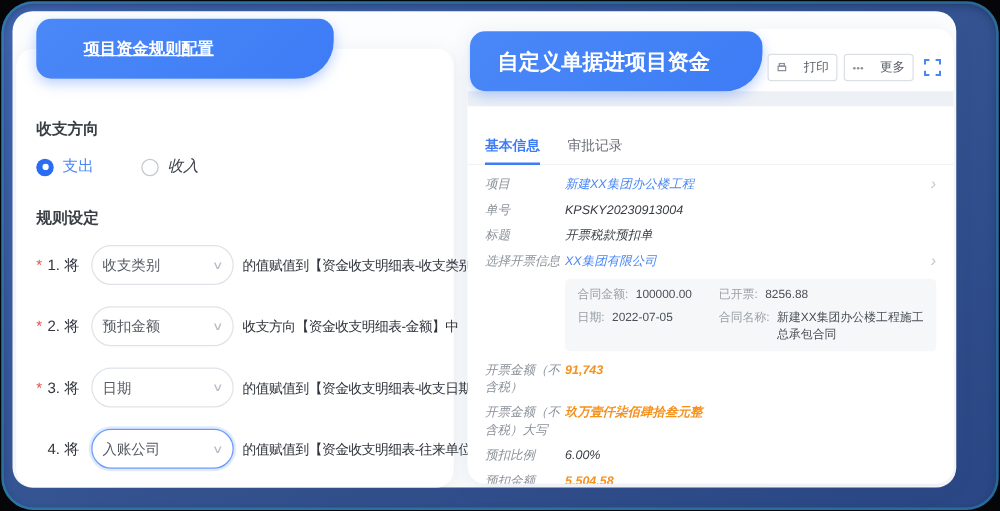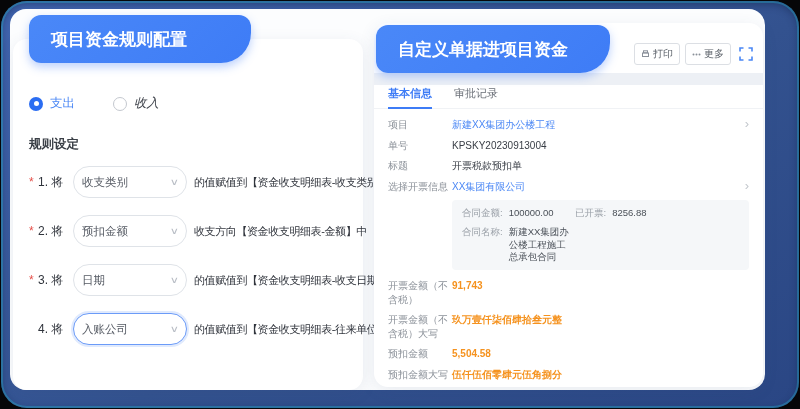--- a/index.html
+++ b/index.html
@@ -8,21 +8,21 @@
     background:linear-gradient(150deg,#4165b0 0%,#33528f 55%,#2a4684 100%);
     box-shadow:inset 0 0 0 2px rgba(44,205,224,.30), inset 0 3px 8px rgba(10,25,60,.45);}
   .inner{position:absolute;left:9px;top:8px;right:34px;bottom:18px;background:#fcfdfe;border-radius:16px;}
 
   .card{position:absolute;background:#fff;border-radius:14px;box-shadow:0 4px 16px rgba(60,80,120,.10);}
   .left-card{left:3px;top:30px;width:350px;bottom:0;}
   .right-card{left:364px;top:14px;width:389px;bottom:3px;overflow:hidden;}
 
   .tag{position:absolute;background:linear-gradient(135deg,#4a88f8,#3e7cf6);color:#fff;font-weight:bold;
     display:flex;align-items:center;border-radius:12px 12px 30px 12px;box-shadow:0 4px 10px rgba(62,124,246,.35);}
-  .tag-left{left:16px;top:-24px;width:200px;height:48px;font-size:17px;padding-left:22px;z-index:3;}
+  .tag-left{left:16px;top:-24px;width:200px;height:48px;font-size:13px;padding-left:38px;z-index:3;text-decoration:underline;}
   .tag-right{left:2px;top:2px;width:212px;height:48px;font-size:17px;padding-left:22px;z-index:3;}
 
   .lp-body{padding:56px 16px 0 16px;}
   .sec-label{font-size:12.5px;color:#3a3f46;font-weight:600;margin-bottom:13px;}
   .radio-row{display:flex;align-items:flex-end;gap:38px;margin-bottom:24px;}
   .radio{display:flex;align-items:center;gap:7px;cursor:pointer;}
   .rdot{width:14px;height:14px;border-radius:50%;background:#2b6df2;position:relative;flex:none;}
   .rdot::after{content:"";position:absolute;left:4.5px;top:4.5px;width:5px;height:5px;border-radius:50%;background:#fff;}
   .rdot.empty{background:#fff;border:1px solid #c4c8cf;width:12px;height:12px;}
   .rdot.empty::after{display:none;}
@@ -34,30 +34,30 @@
   .rule-num{font-size:12px;color:#30343c;width:35px;flex:none;}
   .select{width:96px;height:30px;border:1px solid #dfe3e8;border-radius:16px;background:#fff;flex:none;
     display:flex;align-items:center;justify-content:space-between;padding:0 8px;cursor:pointer;}
   .select.focused{border-color:#6b9bf8;box-shadow:0 0 0 2px rgba(82,140,246,.18);}
   .sel-val{font-size:11.5px;color:#555a63;}
   .chev-d{font-size:9px;color:#b8bdc5;transform:scaleX(1.4);}
   .rule-text{font-size:11px;color:#30343c;margin-left:7px;letter-spacing:-.4px;white-space:nowrap;}
 
   .rc-header{height:50px;position:relative;}
   .toolbar{position:absolute;right:10px;top:20px;display:flex;align-items:center;gap:5px;z-index:4;}
-  .tbtn{display:flex;align-items:center;gap:3px;height:20px;padding:0 6px;border:1px solid #dcdfe4;border-radius:3px;
+  .tbtn{display:flex;align-items:center;gap:13px;height:20px;padding:0 6px;border:1px solid #dcdfe4;border-radius:3px;
     background:#fff;font-size:10px;color:#5a6068;cursor:pointer;}
   .expand-btn{margin-left:3px;cursor:pointer;display:flex;align-items:center;}
   .band{height:12px;background:#edf0f5;}
-  .tabs{display:flex;gap:22px;padding:1px 14px 0;border-bottom:1px solid #f0f2f5;text-align:right;}
+  .tabs{display:flex;gap:22px;padding:24px 14px 0;border-bottom:1px solid #f0f2f5;text-align:right;}
   .tab{font-size:11px;color:#6b7078;padding-bottom:6px;cursor:pointer;}
   .tab.active{color:#3e7cf6;font-weight:bold;border-bottom:2px solid #3e7cf6;margin-bottom:-1px;}
 
   .rows{padding:9px 14px 0;}
-  .frow{display:flex;align-items:flex-start;margin-bottom:7px;position:relative;}
+  .frow{display:flex;align-items:flex-start;margin-bottom:7px;position:relative;font-style:italic;}
   .flabel{width:64px;flex:none;font-size:10px;color:#8b9199;line-height:1.35;}
   .fvalue{font-size:10px;color:#383d45;line-height:1.3;}
   .fvalue.link{color:#4a87f5;}
   .fvalue.hl{color:#f5921e;font-weight:bold;}
   .chev-r{position:absolute;right:0;top:-1px;color:#c3c7cd;font-size:13px;line-height:1;}
 
   .cbox{background:#f5f7f9;border-radius:4px;margin:1px 0 9px 64px;padding:7px 10px;
     display:grid;grid-template-columns:1fr 1.45fr;row-gap:7px;}
   .ccell{display:flex;gap:6px;font-size:9.5px;line-height:1.3;}
   .clabel{color:#9aa0a8;flex:none;}
@@ -67,20 +67,21 @@
 <body>
 
 <div class="stage">
   <div class="inner">
 
     <section class="card left-card">
       <div class="tag tag-left">
         <span>项目资金规则配置</span>
       </div>
       <div class="lp-body">
+        <div class="sec-label">收支方向</div>
         <div class="radio-row">
           <span class="radio">
             <span class="rdot"></span>
             <span class="rtext-on">支出</span>
           </span>
           <span class="radio">
             <span class="rdot empty"></span>
             <span class="rtext-off">收入</span>
           </span>
         </div>
@@ -193,34 +194,42 @@
         <div class="cbox">
           <span class="ccell">
             <span class="clabel">合同金额:</span>
             <span class="cvalue">100000.00</span>
           </span>
           <span class="ccell">
             <span class="clabel">已开票:</span>
             <span class="cvalue">8256.88</span>
           </span>
           <span class="ccell">
+            <span class="clabel">日期:</span>
+            <span class="cvalue">2022-07-05</span>
+          </span>
+          <span class="ccell">
             <span class="clabel">合同名称:</span>
             <span class="cvalue">新建XX集团办公楼工程施工总承包合同</span>
           </span>
         </div>
 
         <div class="frow">
           <span class="flabel">开票金额（不含税）</span>
           <span class="fvalue hl">91,743</span>
         </div>
         <div class="frow">
           <span class="flabel">开票金额（不含税）大写</span>
           <span class="fvalue hl">玖万壹仟柒佰肆拾叁元整</span>
         </div>
         <div class="frow">
+          <span class="flabel">预扣比例</span>
+          <span class="fvalue">6.00%</span>
+        </div>
+        <div class="frow">
           <span class="flabel">预扣金额</span>
           <span class="fvalue hl">5,504.58</span>
         </div>
         <div class="frow">
           <span class="flabel">预扣金额大写</span>
           <span class="fvalue hl">伍仟伍佰零肆元伍角捌分</span>
         </div>
 
       </div>
     </section>

